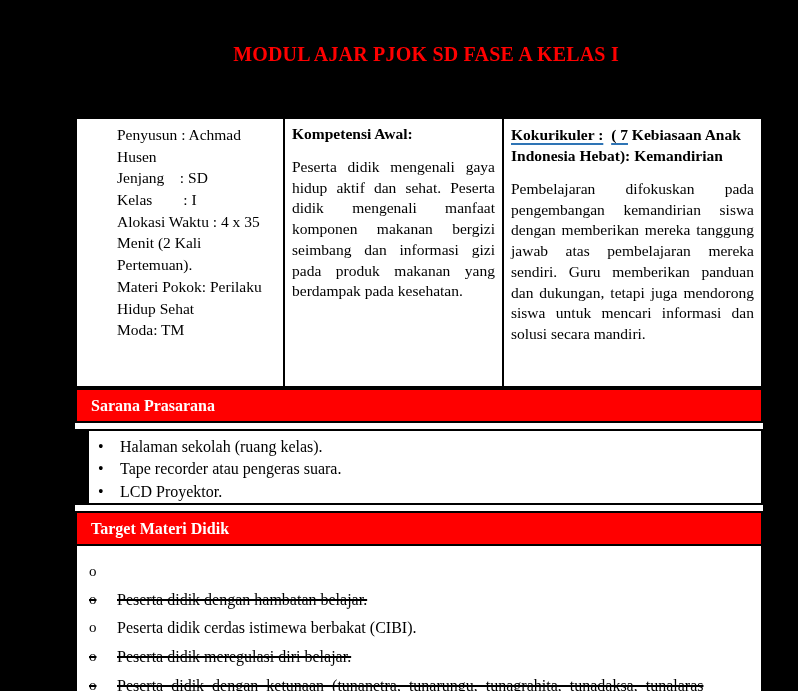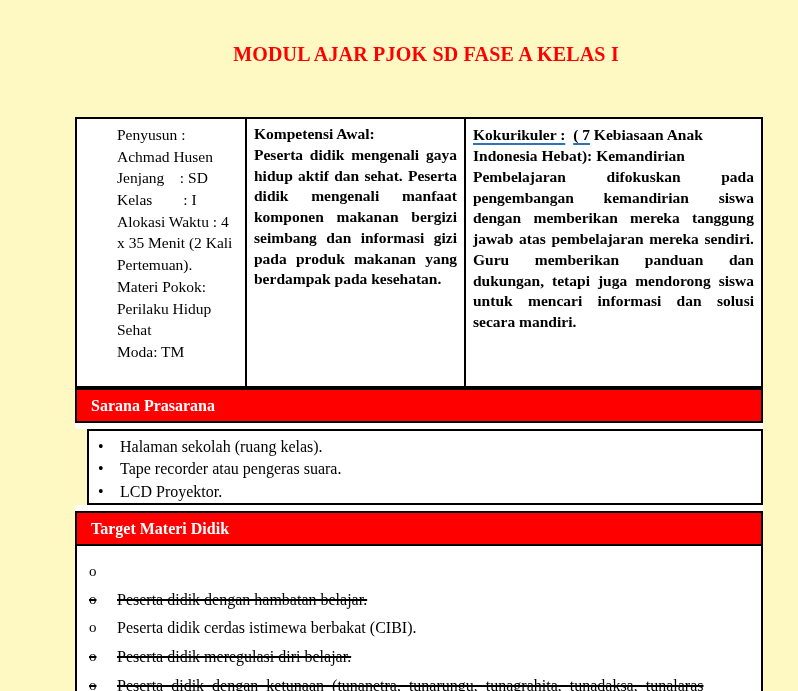--- a/index.html
+++ b/index.html
@@ -1,37 +1,37 @@
 <!DOCTYPE html>
 <html><head>
 <meta charset="utf-8">
 <style>
   * { box-sizing: border-box; margin: 0; padding: 0; }
   html, body { width: 798px; height: 691px; overflow: hidden; background: #ffffff; }
   body { font-family: "Liberation Serif", "DejaVu Serif", serif; color: #000; }
-  .page { position: relative; width: 798px; height: 691px; background: #fef9c3; }
+  .page { position: relative; width: 798px; height: 691px; background: #000000; }
 
   .doc-title {
     position: absolute; top: 43px; left: 75px; width: 688px;
     text-align: center; text-indent: 14px;
     font-size: 20px; font-weight: bold; color: #FF0000;
     letter-spacing: 0.2px; white-space: nowrap;
   }
 
   .doc { position: absolute; top: 117px; left: 75px; width: 688px; }
 
   
   .row-top { display: flex; border: 2px solid #000; height: 271px; background: #fff; }
   .cell { padding: 5px 7px; font-size: 15.5px; line-height: 1.34; }
-  .cell-identity { width: 170px; border-right: 2px solid #000; white-space: pre-wrap; line-height: 1.4; padding-left: 40px; }
+  .cell-identity { width: 208px; border-right: 2px solid #000; white-space: pre-wrap; line-height: 1.4; padding-left: 40px; }
   .cell-kompetensi { width: 219px; border-right: 2px solid #000; }
   .cell-kokurikuler { flex: 1; }
-  .cell-head { font-weight: bold; font-size: 15.5px; }
+  .cell-head { font-weight: bold; font-size: 15.5px; margin-bottom: 12px; }
   .cell-kokurikuler .cell-head { line-height: 1.38; }
-  .cell-para { text-align: justify; line-height: 1.34; font-weight: bold; }
+  .cell-para { text-align: justify; line-height: 1.34; }
   .u-blue {
     text-decoration: underline;
     text-decoration-color: #2E74B5;
     text-decoration-thickness: 2px;
     text-underline-offset: 3px;
   }
   .sp { margin-left: 4px; }
 
   
   .band {

